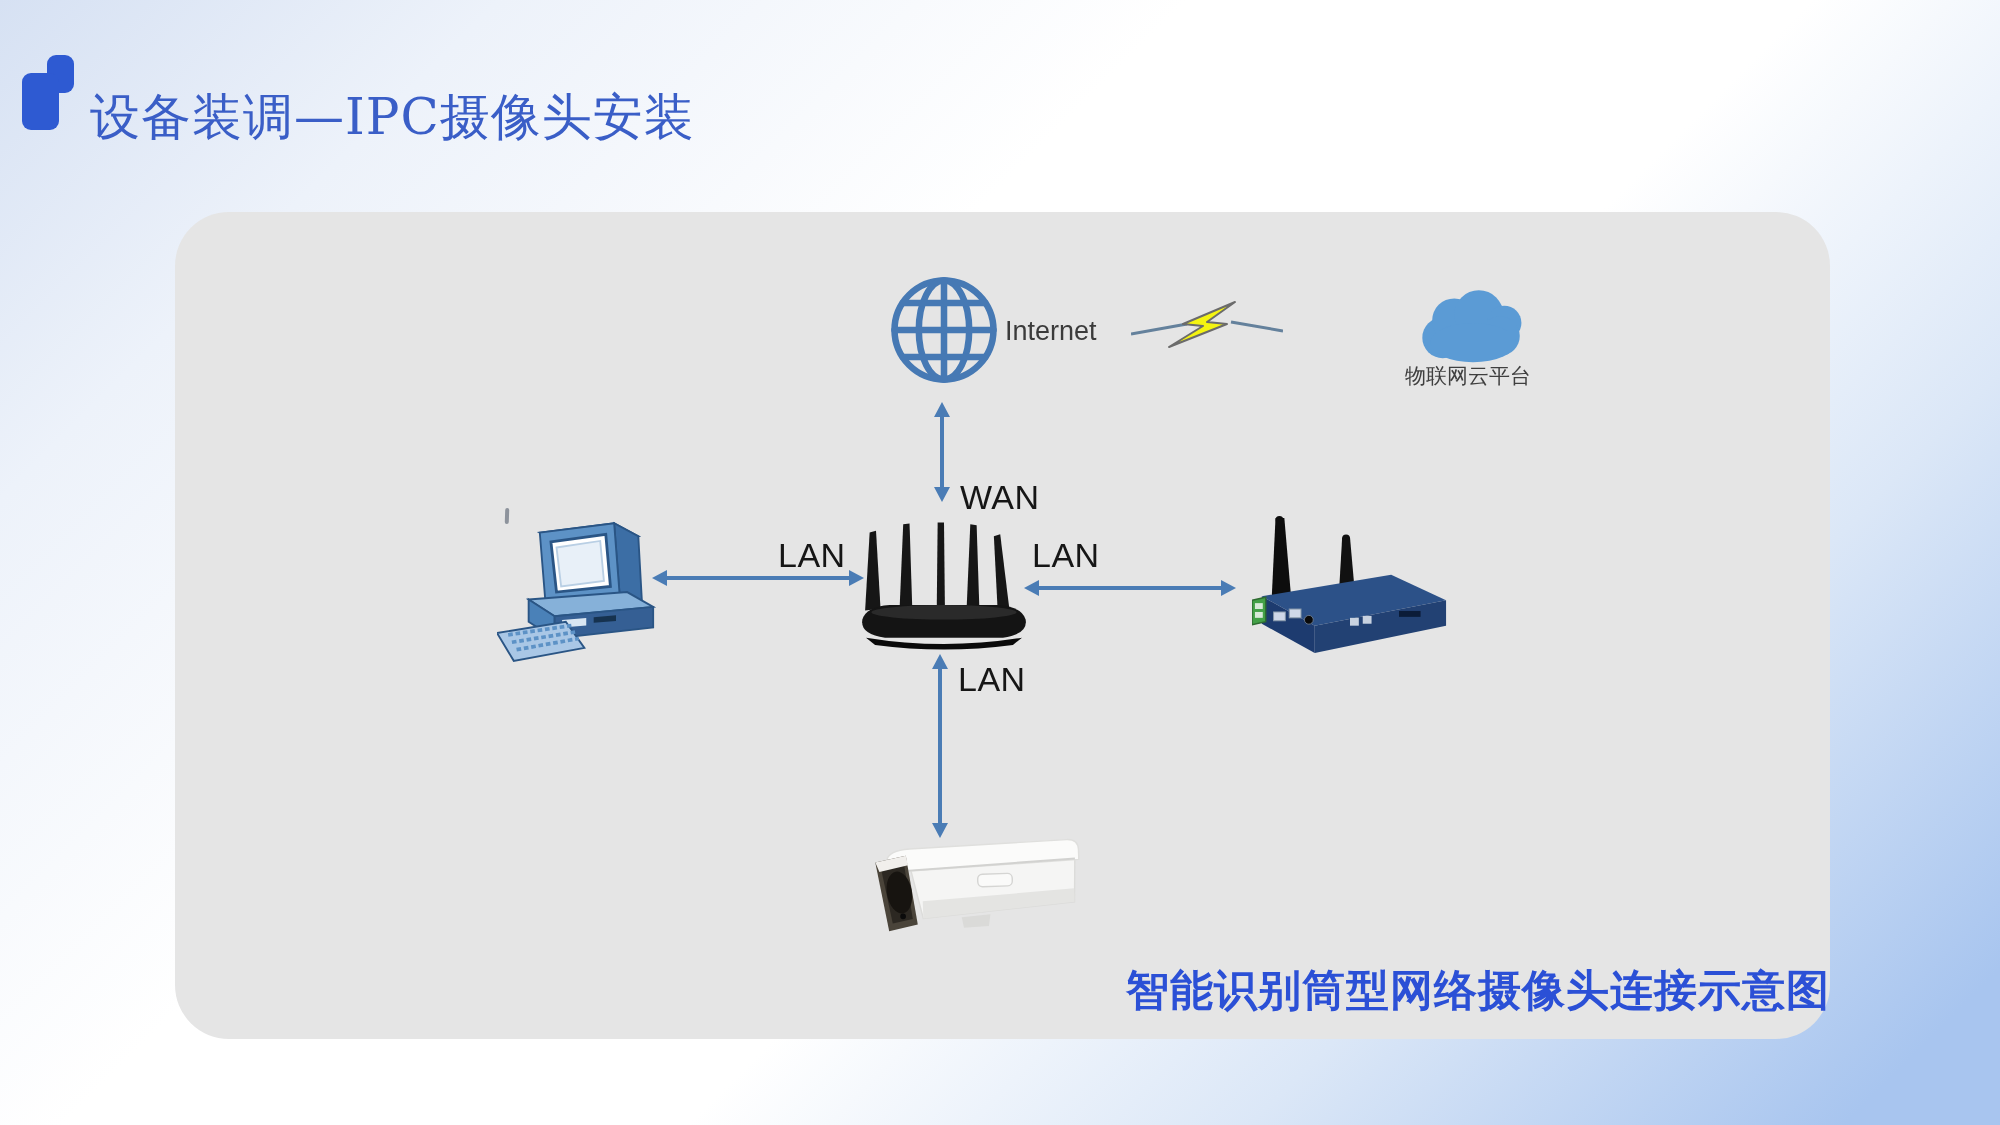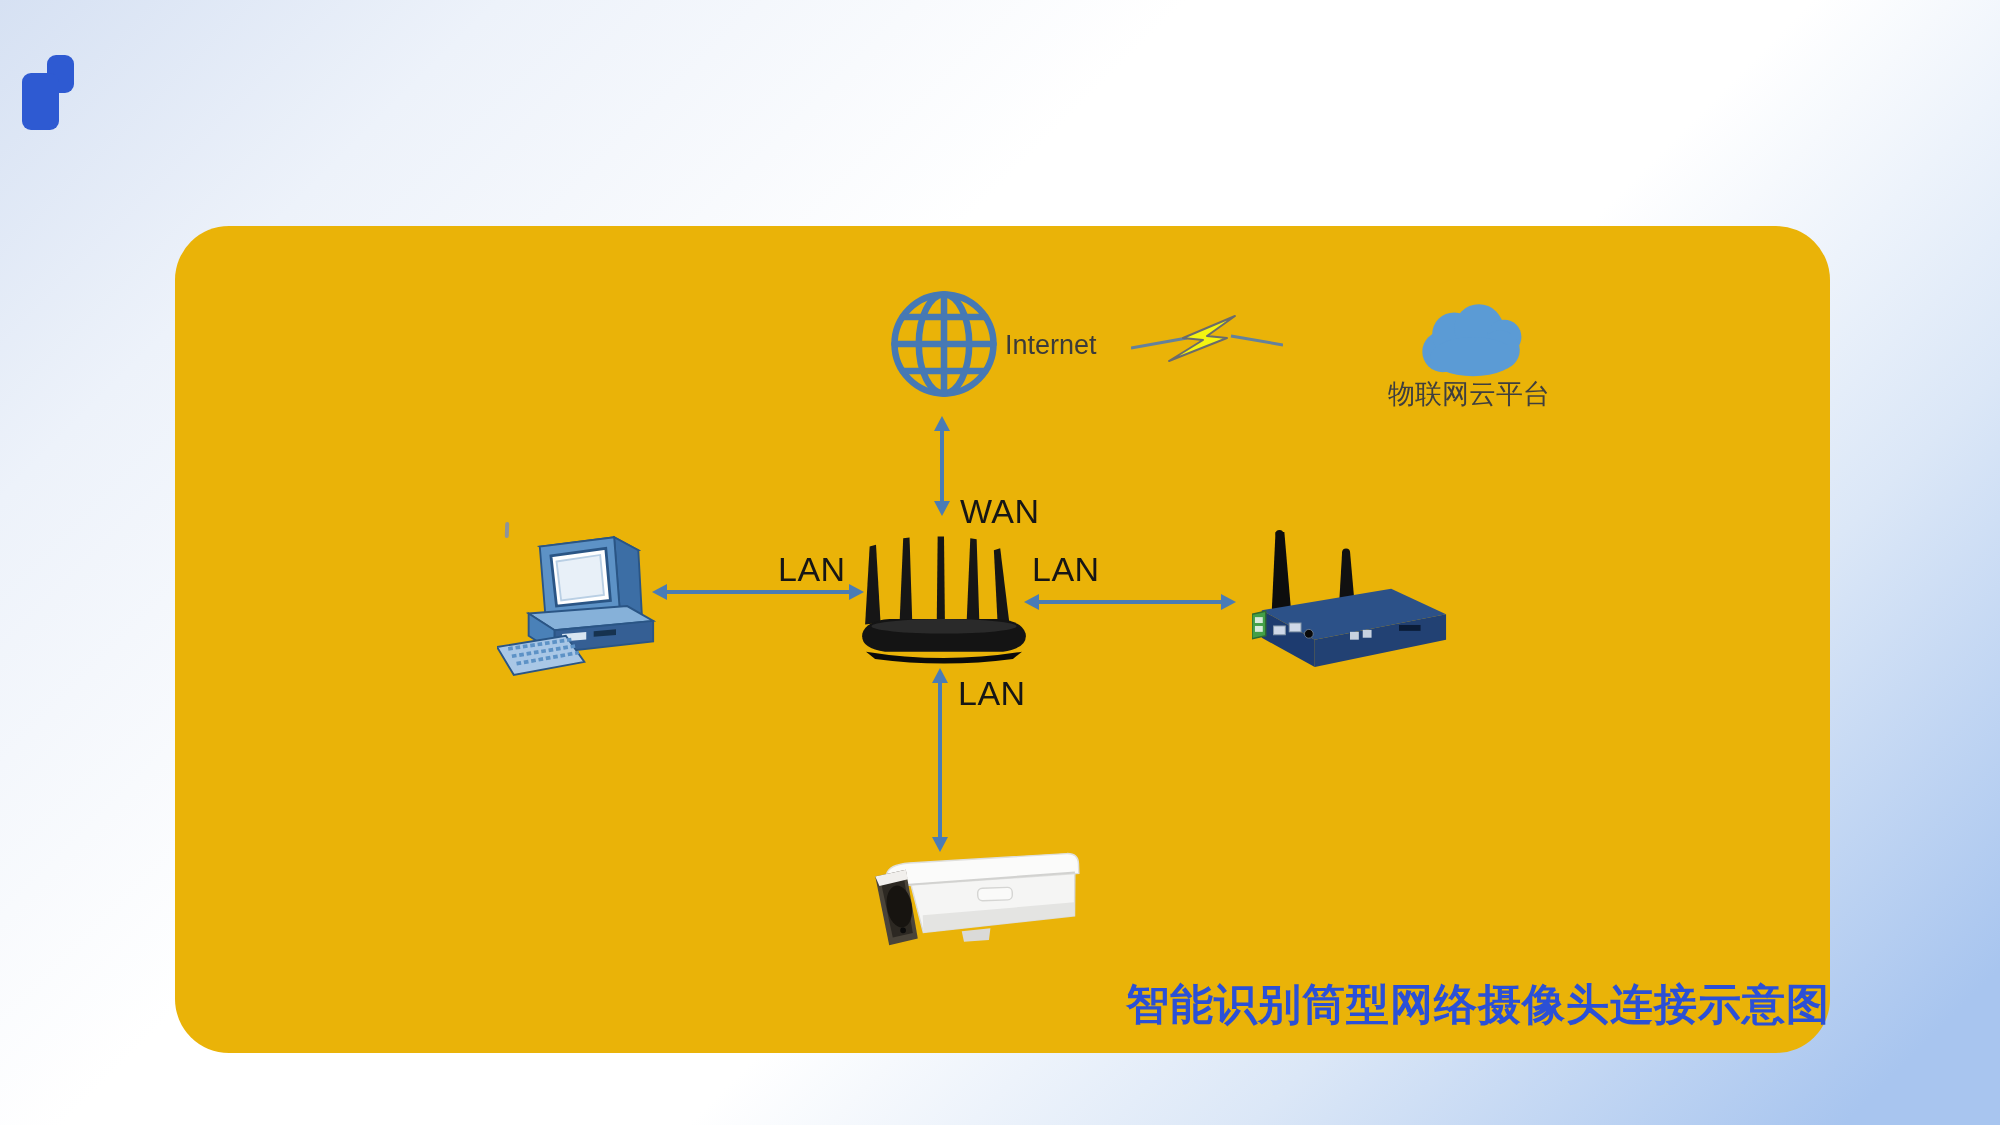--- a/index.html
+++ b/index.html
@@ -15,42 +15,43 @@
   .sq{position:absolute;background:#2e5ad2;border-radius:9px;}
   .sq-small{left:25px;top:0;width:27px;height:38px;}
   .sq-large{left:0;top:18px;width:37px;height:57px;}
   .page-title{
     left:90px;top:84px;margin:0;white-space:nowrap;
     font-family:"DejaVu Serif","Liberation Serif",serif;
     font-size:50px;line-height:66px;font-weight:400;color:#3a5ec7;letter-spacing:1px;
   }
 
   
-  .card{left:175px;top:226px;width:1655px;height:827px;background:#eab308;border-radius:54px;}
+  .card{left:175px;top:212px;width:1655px;height:827px;background:#e5e5e5;border-radius:54px;}
 
   
   .net-label{font-size:27px;color:#3b3b3b;white-space:nowrap;}
-  .cloud-label{width:160px;text-align:center;font-size:27px;color:#3f3f3f;white-space:nowrap;}
+  .cloud-label{width:160px;text-align:center;font-size:21px;color:#3f3f3f;white-space:nowrap;}
   .link-label{font-size:34px;font-weight:400;color:#161616;letter-spacing:.5px;white-space:nowrap;}
   .caption{
     left:0;top:750px;width:100%;text-align:right;
     font-family:"DejaVu Serif","Liberation Serif",serif;
     font-size:43px;font-weight:700;color:#2b50d6;letter-spacing:1px;
   }
   .stray{left:330px;top:296px;width:4px;height:16px;background:#8d939c;border-radius:2px;transform:rotate(2deg);}
 </style>
 </head>
 <body>
 
 <div class="abs" style="left:0;top:0;width:2000px;height:1125px;">
 
   <div class="abs logo">
     <span class="sq sq-small"></span>
     <span class="sq sq-large"></span>
   </div>
+  <h1 class="abs page-title">设备装调—IPC摄像头安装</h1>
 
   <div class="abs card">
 
     <svg class="abs" style="left:713px;top:62px" width="112" height="112" viewBox="0 0 120 120">
       <g fill="none" stroke="#4679b4" stroke-width="7" stroke-linecap="round">
         <circle cx="60" cy="60" r="53"></circle>
         <ellipse cx="60" cy="60" rx="27" ry="53"></ellipse>
         <line x1="60" y1="7" x2="60" y2="113"></line>
         <line x1="16" y1="31" x2="104" y2="31"></line>
         <line x1="7" y1="60" x2="113" y2="60"></line>

